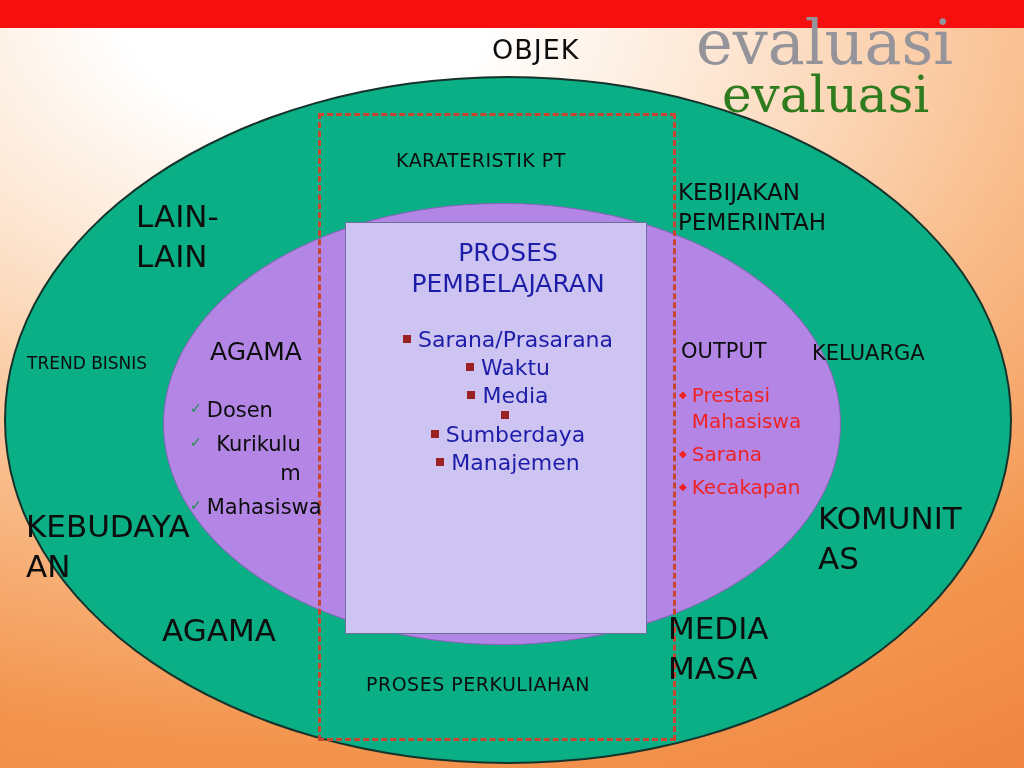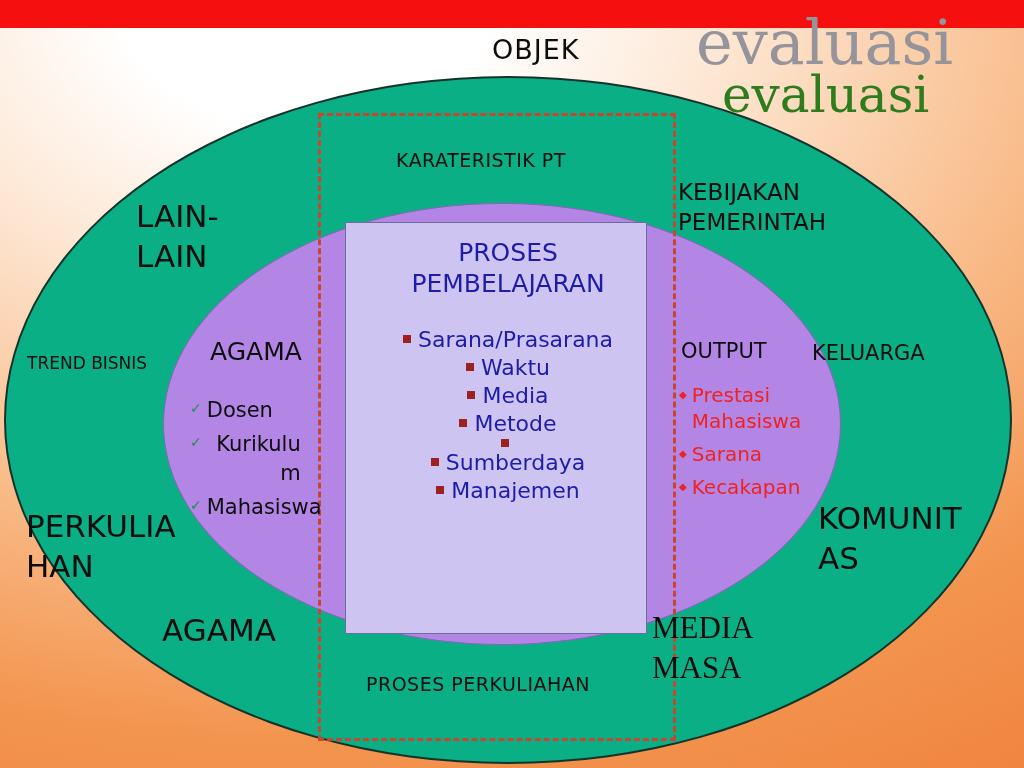--- a/index.html
+++ b/index.html
@@ -33,21 +33,21 @@
   .lbl-karateristik{left:396px;top:148px;font-size:19px;letter-spacing:.5px;}
   .lbl-kebijakan{left:678px;top:178px;font-size:23px;width:195px;}
   .lbl-lain{left:136px;top:196px;font-size:31px;width:140px;}
   .lbl-trend{left:27px;top:352px;font-size:17px;}
   .lbl-input{left:210px;top:336px;font-size:25px;}
   .lbl-output{left:681px;top:338px;font-size:21px;}
   .lbl-keluarga{left:812px;top:340px;font-size:21px;}
   .lbl-kebudayaan{left:26px;top:506px;font-size:31px;width:172px;word-break:break-all;}
   .lbl-komunitas{left:818px;top:498px;font-size:31px;width:155px;word-break:break-all;}
   .lbl-agama{left:162px;top:610px;font-size:31px;}
-  .lbl-media{left:652px;top:608px;font-size:31px;width:132px;font-family:Liberation Serif, serif;}
+  .lbl-media{left:668px;top:608px;font-size:31px;width:132px;}
   .lbl-perkuliahan{left:366px;top:672px;font-size:19px;letter-spacing:.5px;}
   .input-list{position:absolute;left:190px;top:396px;font-size:21px;color:#0d0d0d;}
   .input-list li{display:flex;align-items:flex-start;margin-bottom:6px;}
   .check{color:#1f8f4e;font-size:14px;margin:4px 5px 0 0;flex:0 0 auto;}
   .itx{line-height:1.35;}
   .itx.narrow{display:block;width:94px;text-align:right;word-break:break-all;}
   .itx.nowrap{white-space:nowrap;}
   .output-list{position:absolute;left:679px;top:382px;font-size:20px;color:#ee2222;}
   .output-list li{display:flex;align-items:flex-start;margin-bottom:7px;}
   .o-bullet{color:#ee2222;font-size:10px;margin:7px 5px 0 0;flex:0 0 auto;}
@@ -78,42 +78,38 @@
       <li>
           <span class="sq-bullet"></span>
           <span>Waktu</span>
         </li>
       <li>
           <span class="sq-bullet"></span>
           <span>Media</span>
         </li>
       <li>
           <span class="sq-bullet"></span>
-          <span>Metode</span>
-        </li>
-      <li>
-          <span class="sq-bullet"></span>
         </li>
       <li>
           <span class="sq-bullet"></span>
           <span>Sumberdaya</span>
         </li>
       <li>
           <span class="sq-bullet"></span>
           <span>Manajemen</span>
         </li>
     </ul>
   </div>
 
   <div class="lbl lbl-karateristik">KARATERISTIK PT</div>
   <div class="lbl lbl-kebijakan">KEBIJAKAN PEMERINTAH</div>
   <div class="lbl lbl-lain">LAIN-LAIN</div>
   <div class="lbl lbl-trend">TREND BISNIS</div>
   <div class="lbl lbl-keluarga">KELUARGA</div>
-  <div class="lbl lbl-kebudayaan">PERKULIAHAN</div>
+  <div class="lbl lbl-kebudayaan">KEBUDAYAAN</div>
   <div class="lbl lbl-komunitas">KOMUNITAS</div>
   <div class="lbl lbl-agama">AGAMA</div>
   <div class="lbl lbl-media">MEDIA MASA</div>
   <div class="lbl lbl-perkuliahan">PROSES PERKULIAHAN</div>
 
   <div class="lbl lbl-input">AGAMA</div>
   <ul class="input-list">
     <li>
       <span class="check">✓</span>
       <span class="itx nowrap">Dosen</span>

